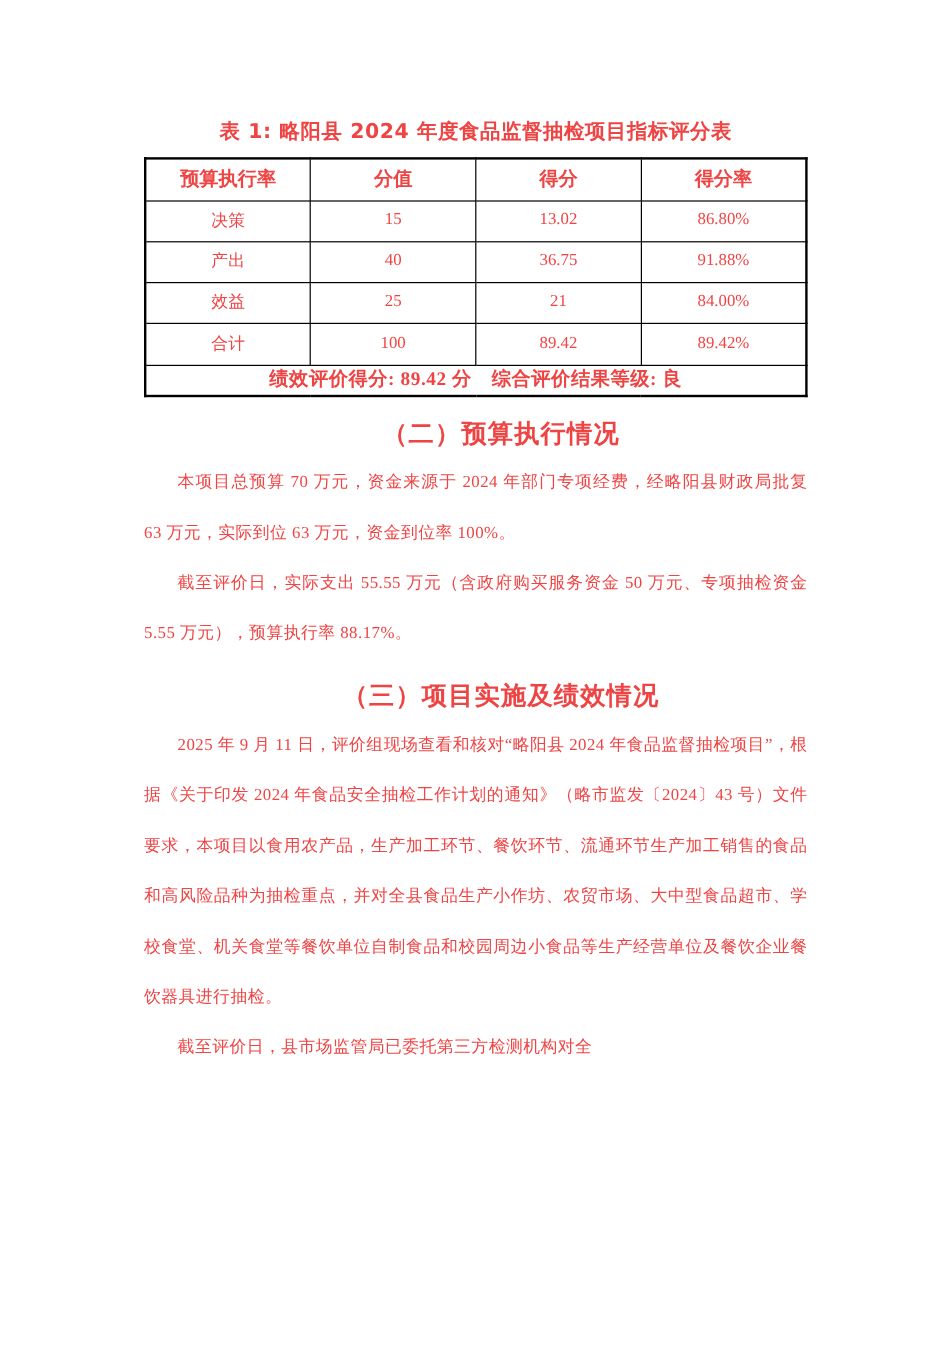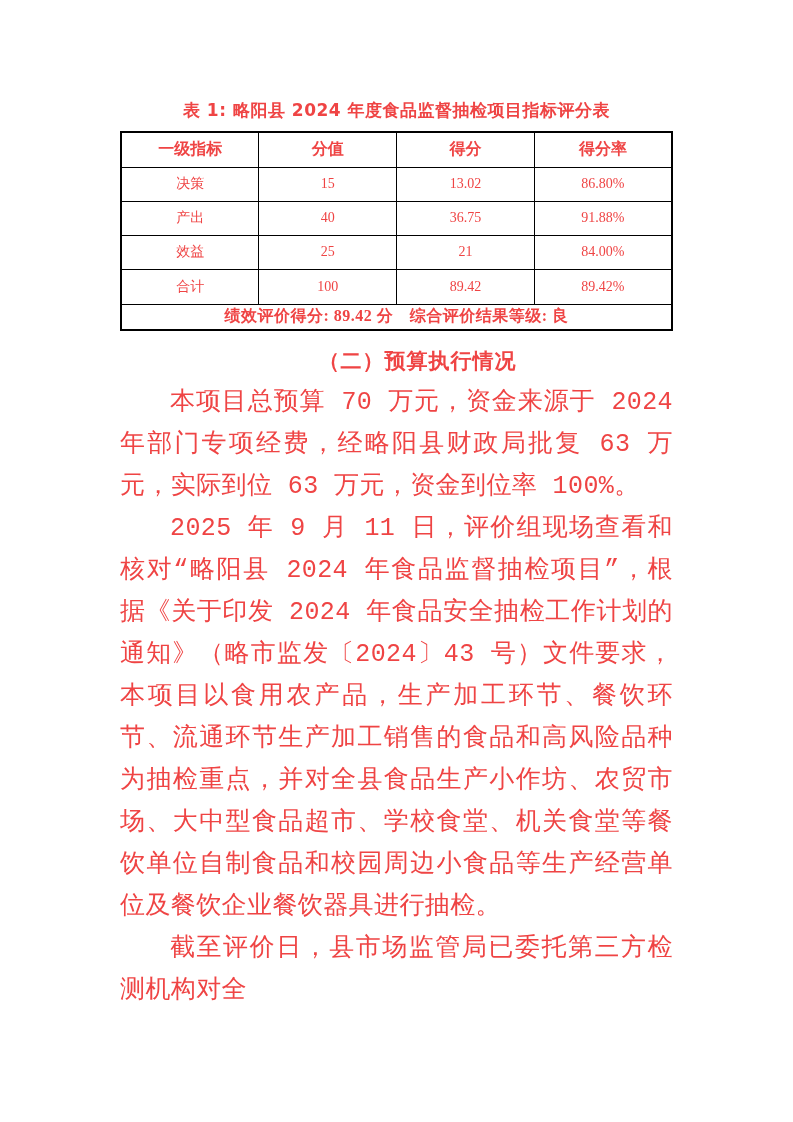--- a/index.html
+++ b/index.html
@@ -60,40 +60,39 @@
   .section-heading {
     font-size: 21px;
     line-height: 42px;
     font-weight: bold;
     text-indent: 2em;
     letter-spacing: 1px;
     margin-top: 9px;
     text-align: center;
   }
   .para {
-    font-size: 25px;
+    font-size: 14px;
     line-height: 42px;
     text-align: justify;
     text-indent: 2em;
     letter-spacing: 0.4px;
-    font-family: Liberation Mono, monospace;
   }
 </style>
 </head>
 <body>
 
 <div class="page">
   <div class="content">
 
     <div class="table-title">表 1: 略阳县 2024 年度食品监督抽检项目指标评分表</div>
 
     <table class="score-table">
       <thead>
         <tr>
-          <th>一级指标</th>
+          <th>预算执行率</th>
           <th>分值</th>
           <th>得分</th>
           <th>得分率</th>
         </tr>
       </thead>
       <tbody>
         <tr>
           <td>决策</td>
           <td>15</td>
           <td>13.02</td>
@@ -118,18 +117,20 @@
           <td class="num">89.42%</td>
         </tr>
         <tr class="summary-row">
           <td colspan="4">绩效评价得分: 89.42 分　综合评价结果等级: 良</td>
         </tr>
       </tbody>
     </table>
 
     <div class="section-heading">（二）预算执行情况</div>
     <p class="para">本项目总预算 70 万元，资金来源于 2024 年部门专项经费，经略阳县财政局批复 63 万元，实际到位 63 万元，资金到位率 100%。</p>
+    <p class="para">截至评价日，实际支出 55.55 万元（含政府购买服务资金 50 万元、专项抽检资金 5.55 万元），预算执行率 88.17%。</p>
 
+    <div class="section-heading">（三）项目实施及绩效情况</div>
     <p class="para">2025 年 9 月 11 日，评价组现场查看和核对“略阳县 2024 年食品监督抽检项目”，根据《关于印发 2024 年食品安全抽检工作计划的通知》（略市监发〔2024〕43 号）文件要求，本项目以食用农产品，生产加工环节、餐饮环节、流通环节生产加工销售的食品和高风险品种为抽检重点，并对全县食品生产小作坊、农贸市场、大中型食品超市、学校食堂、机关食堂等餐饮单位自制食品和校园周边小食品等生产经营单位及餐饮企业餐饮器具进行抽检。</p>
     <p class="para">截至评价日，县市场监管局已委托第三方检测机构对全</p>
 
   </div>
 </div>
 
 </body></html>

